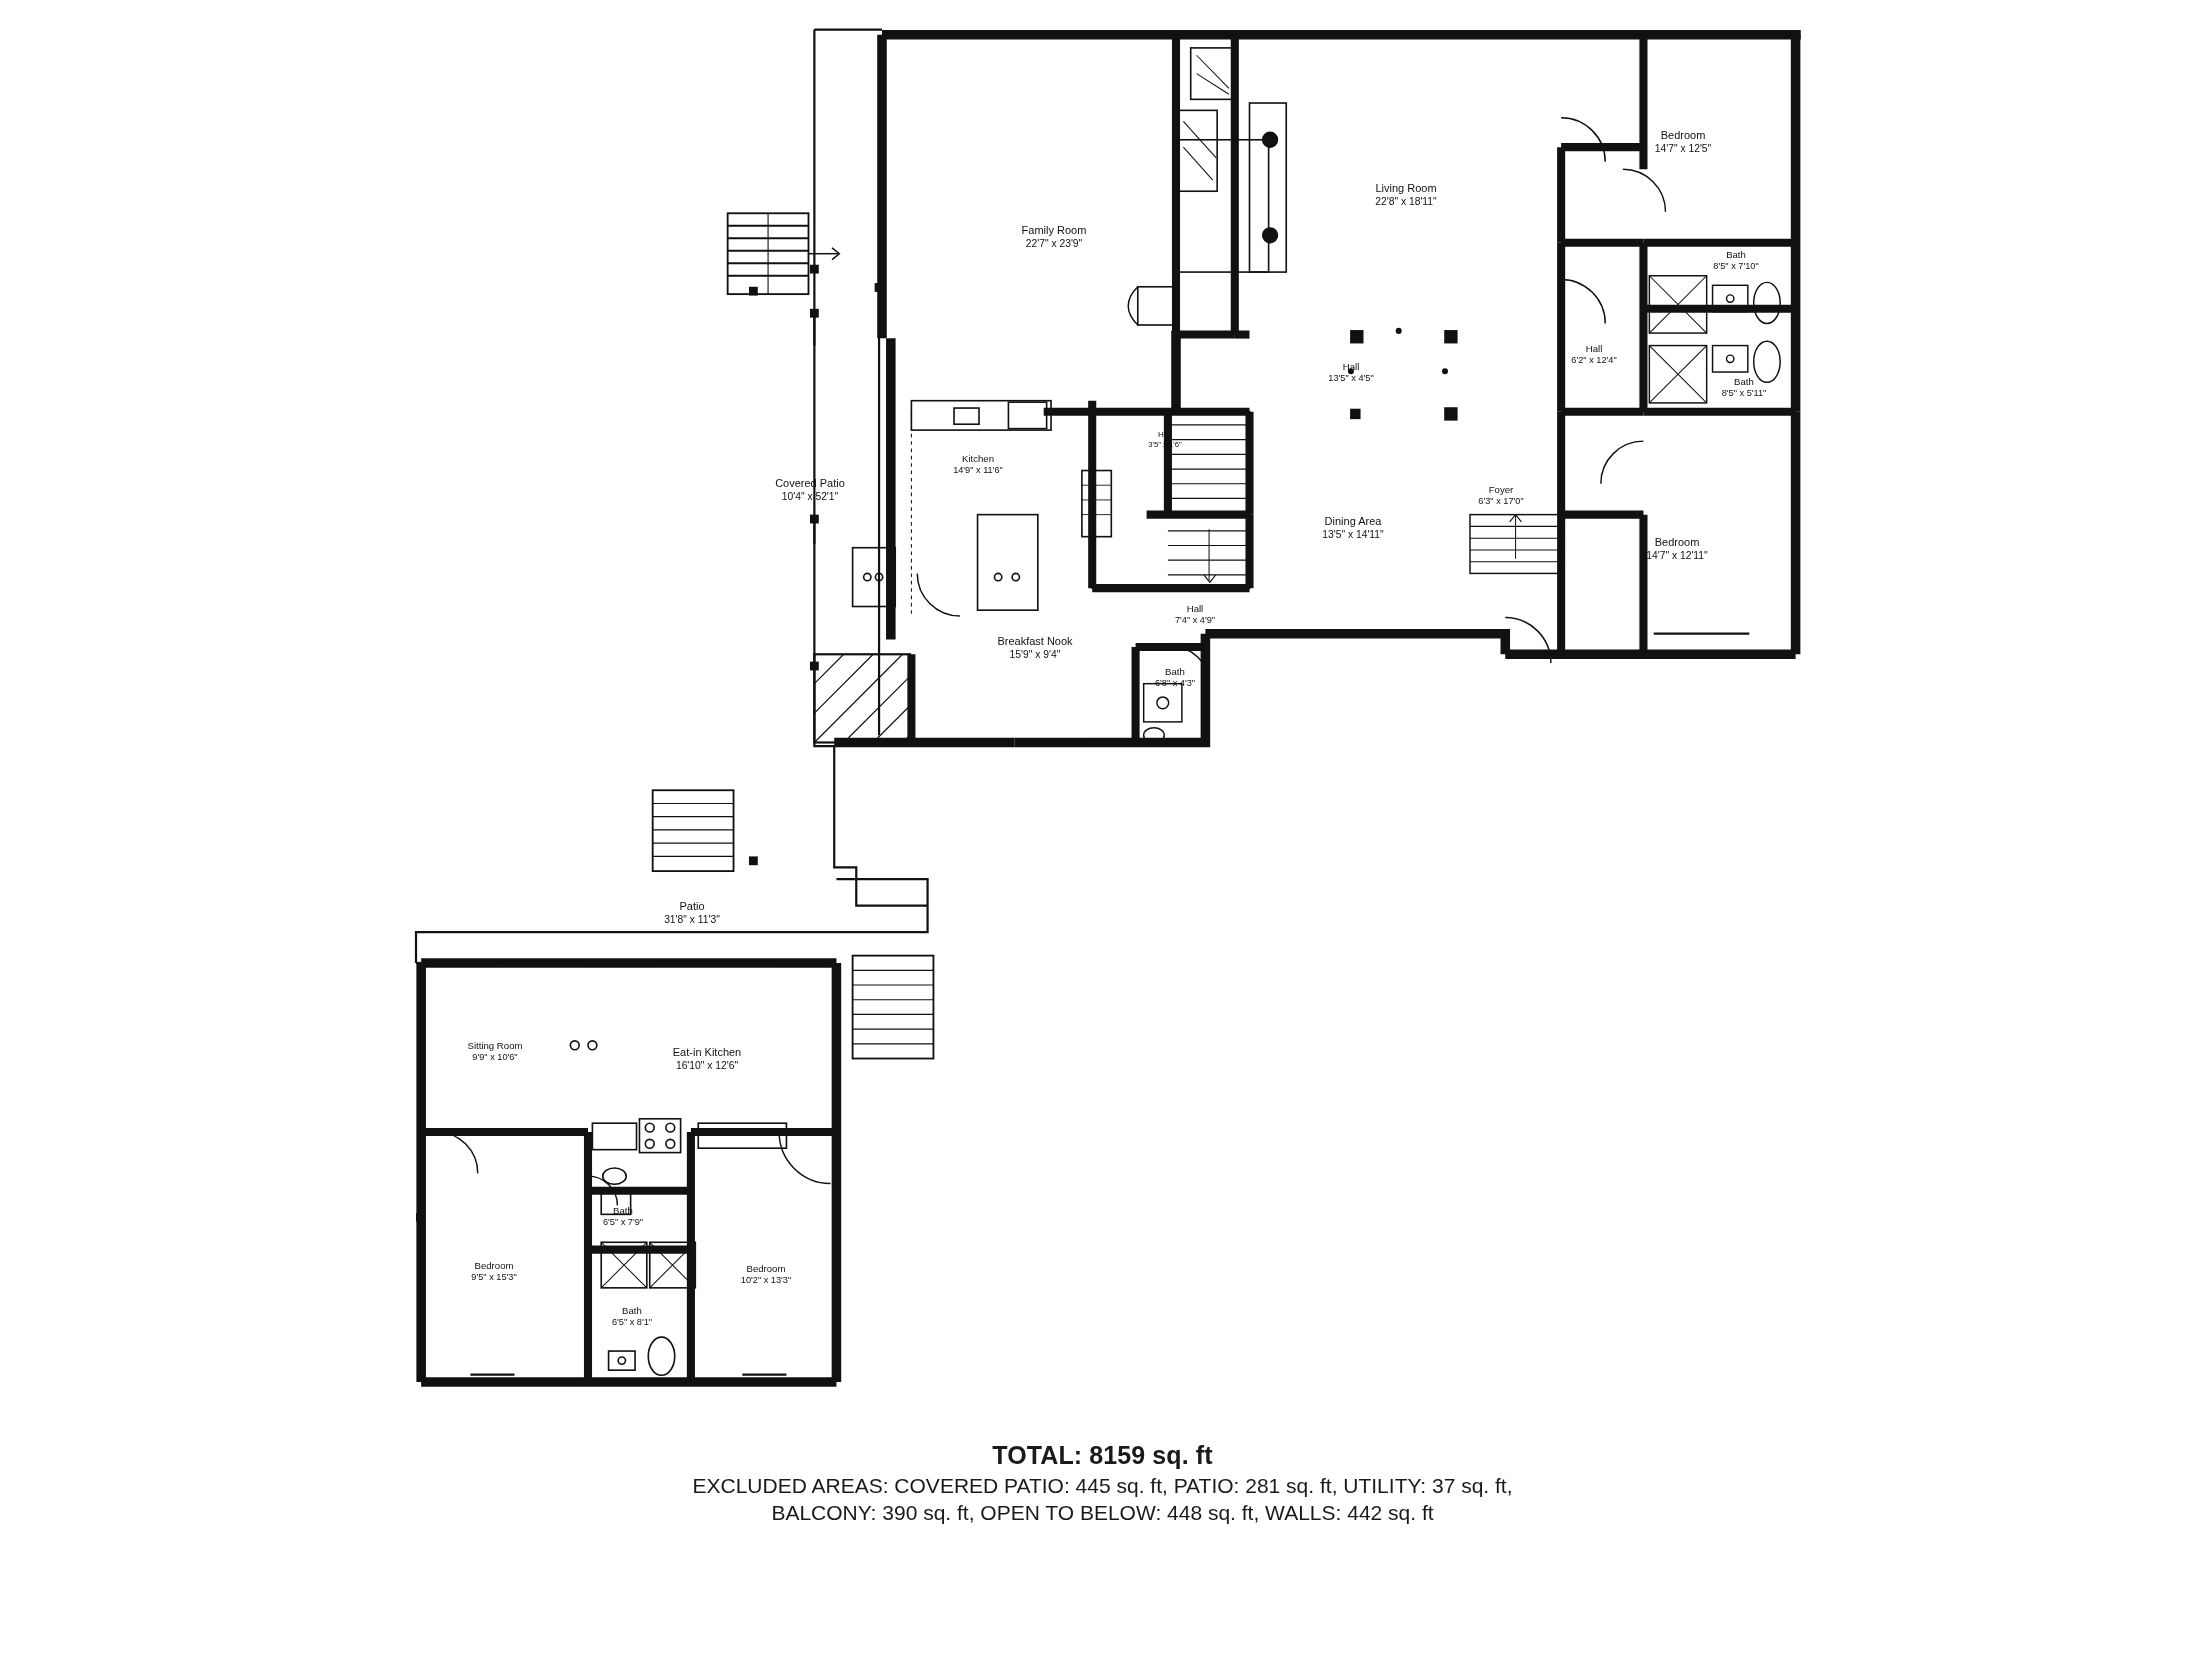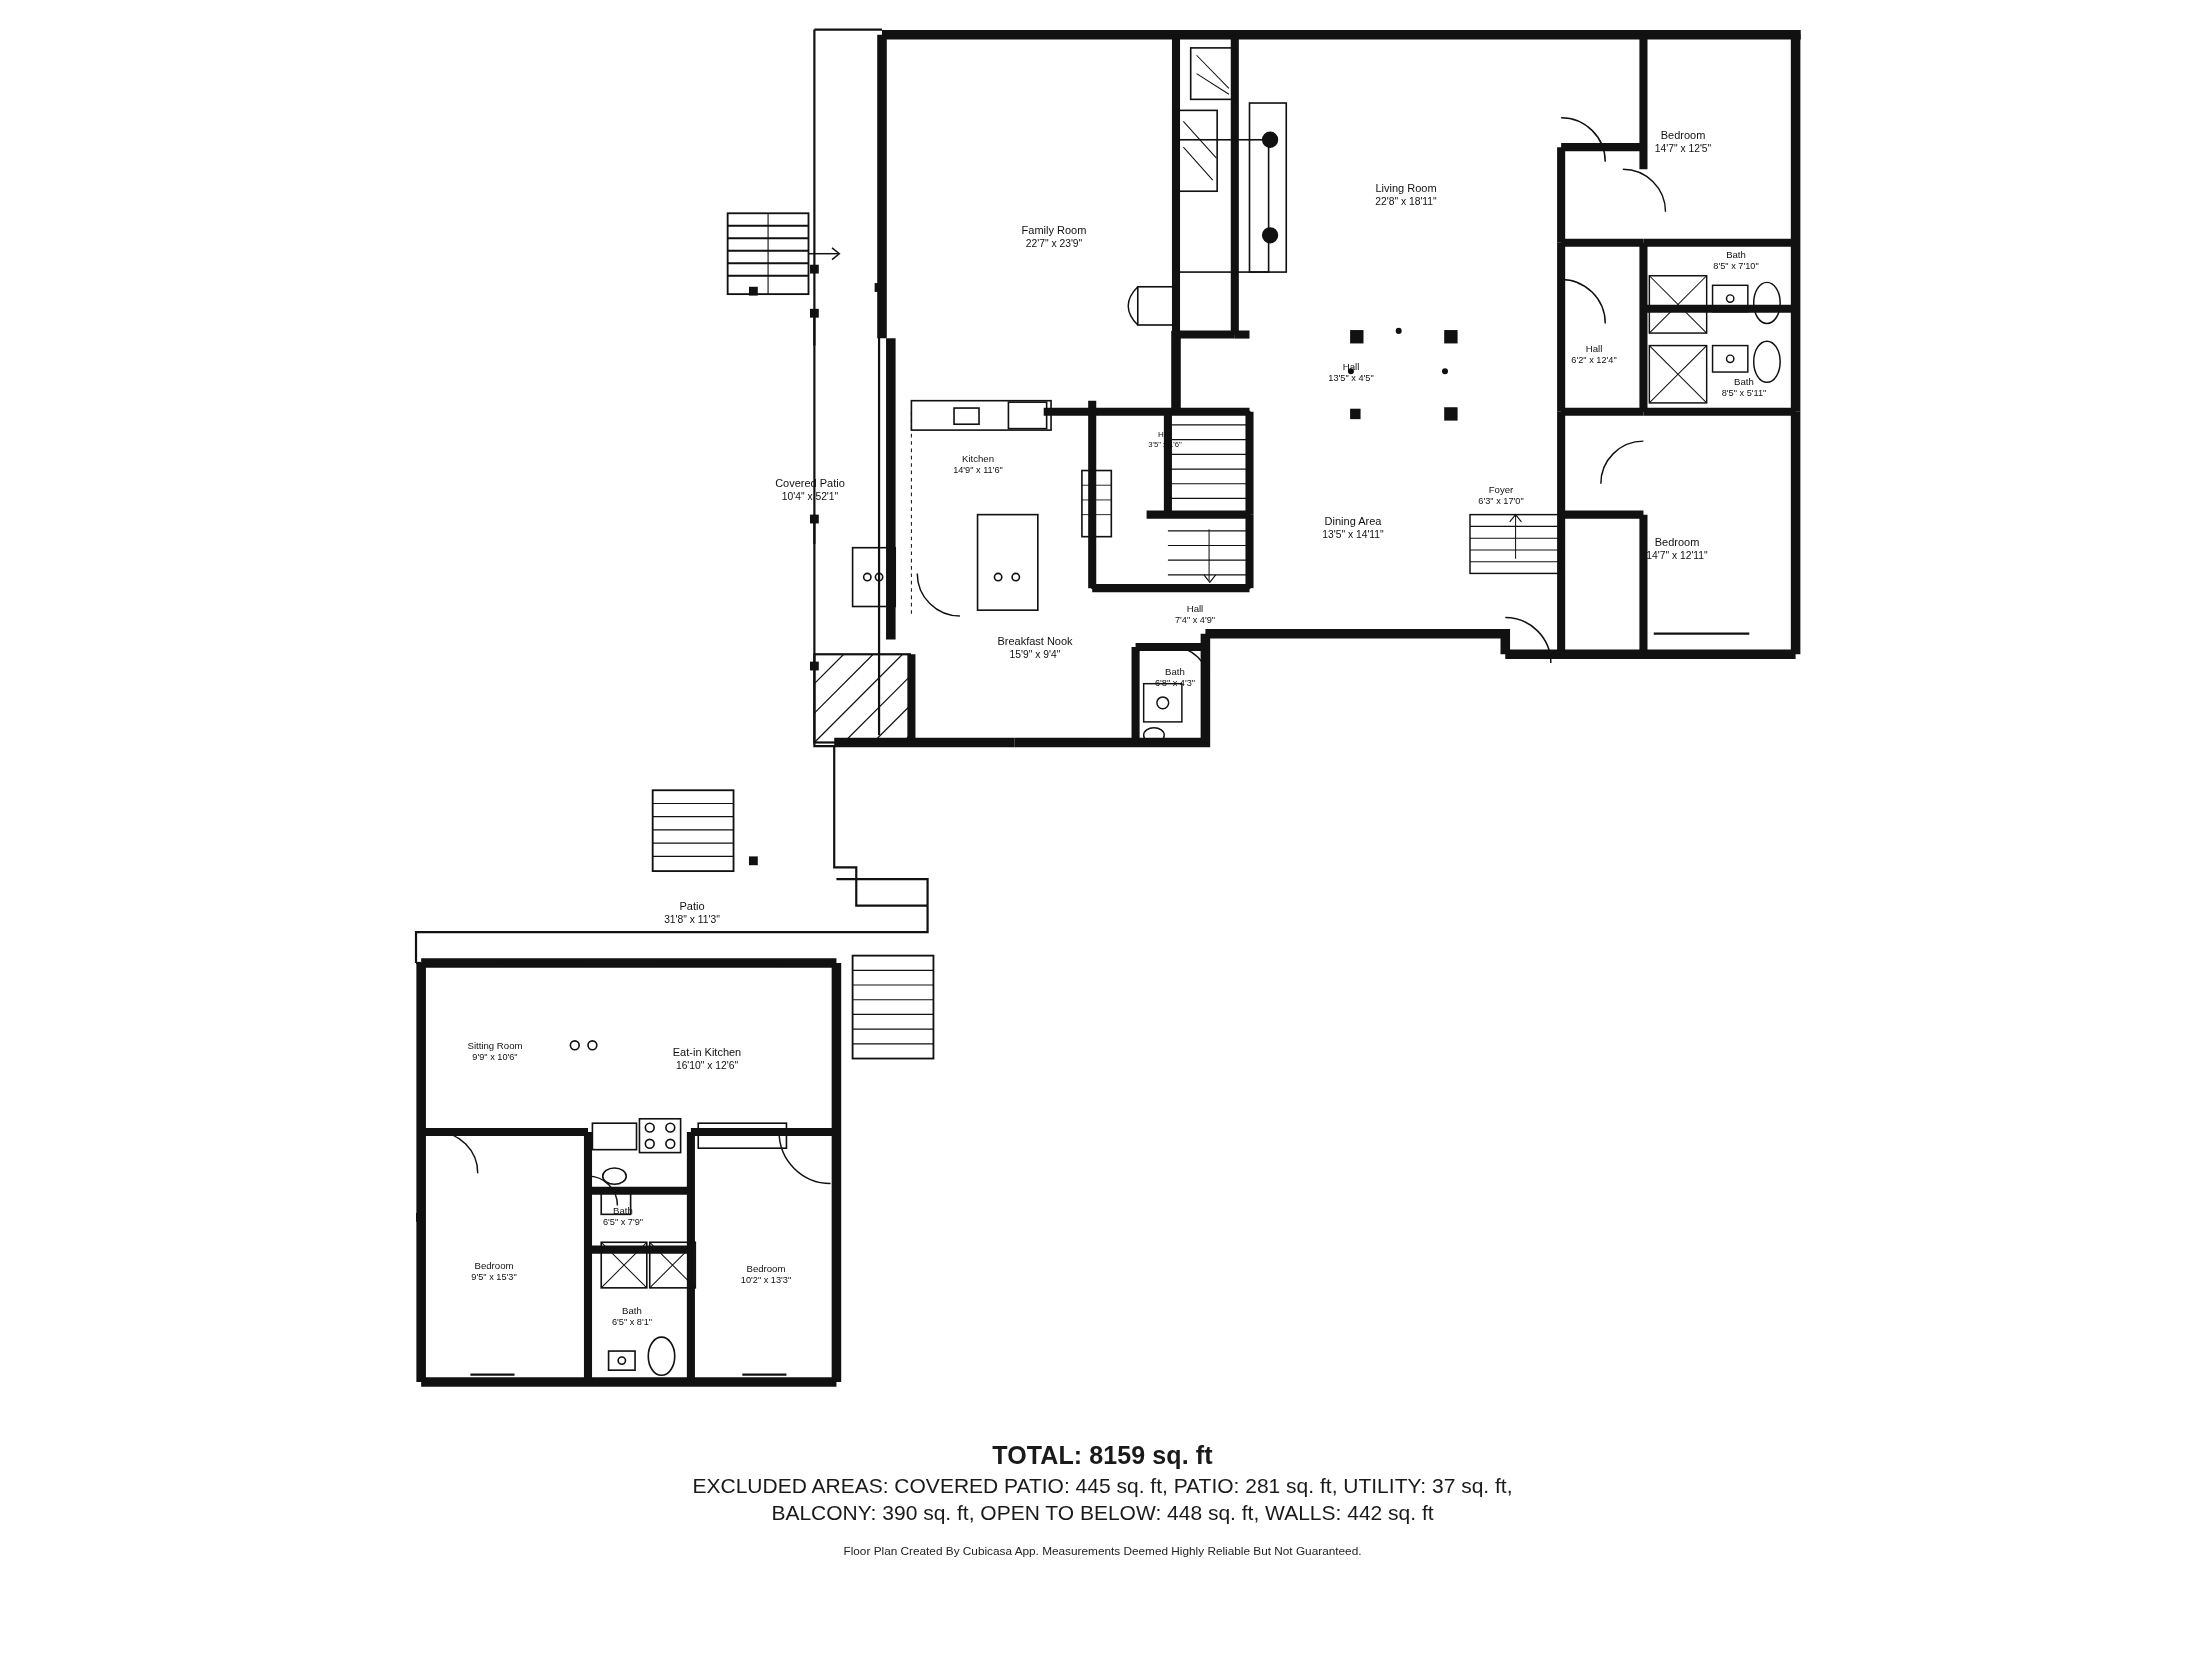--- a/index.html
+++ b/index.html
@@ -410,15 +410,14 @@
     <div class="room-label small" style="left: 632px; top: 1317px;">
       <span class="rname">Bath</span>
       <span class="rdim">6'5" x 8'1"</span>
     </div>
   </div>
 
 <div id="summary">
   <div class="total">TOTAL: 8159 sq. ft</div>
   <div class="line">EXCLUDED AREAS: COVERED PATIO: 445 sq. ft, PATIO: 281 sq. ft, UTILITY: 37 sq. ft,</div>
   <div class="line">BALCONY: 390 sq. ft, OPEN TO BELOW: 448 sq. ft, WALLS: 442 sq. ft</div>
-  <div class="credit">Floor Plan Created By Cubicasa App. Measurements Deemed Highly Reliable But Not Guaranteed.</div>
 </div>
 
 
 </body></html>

